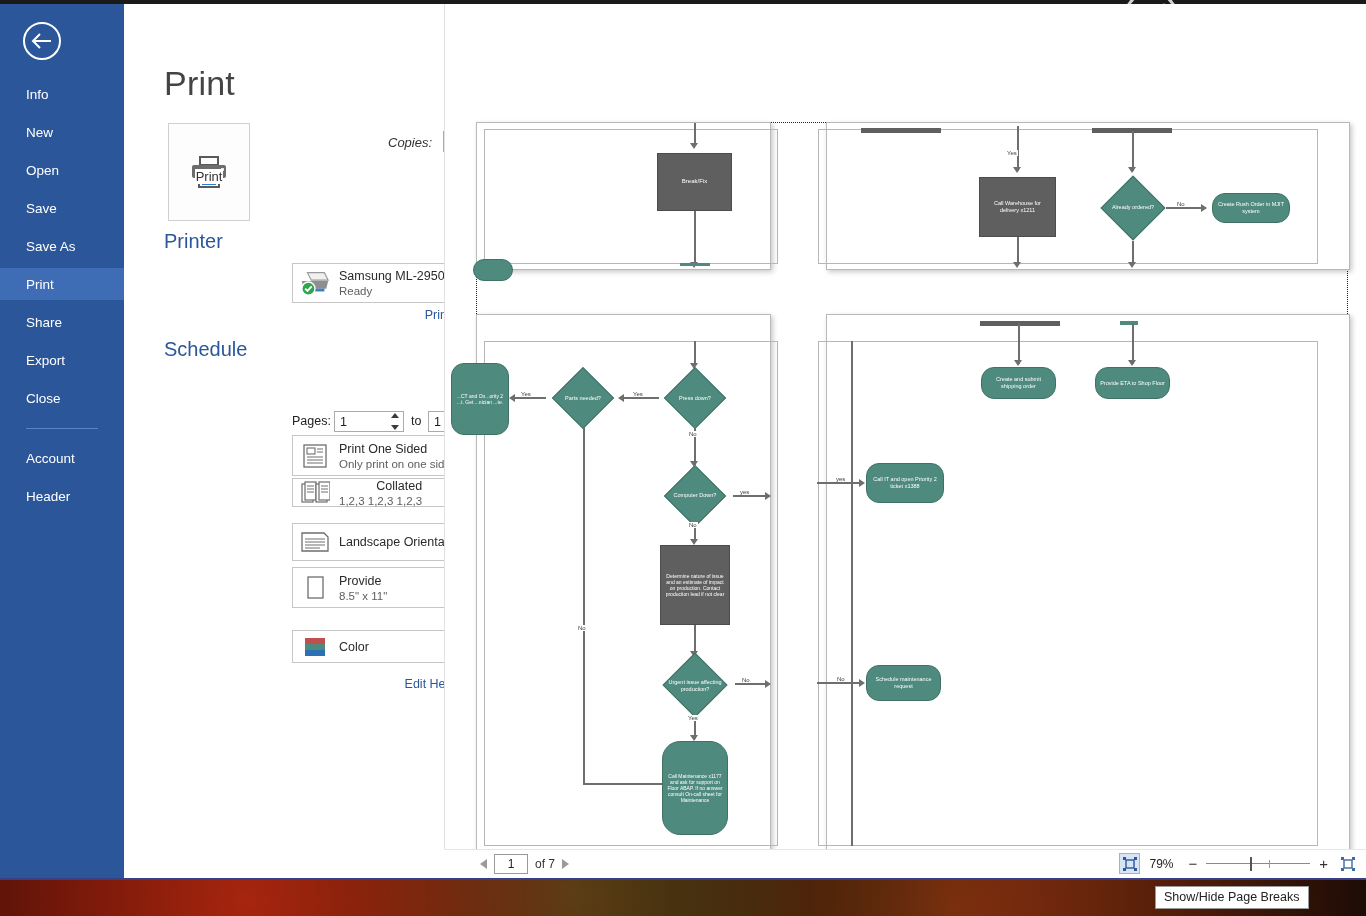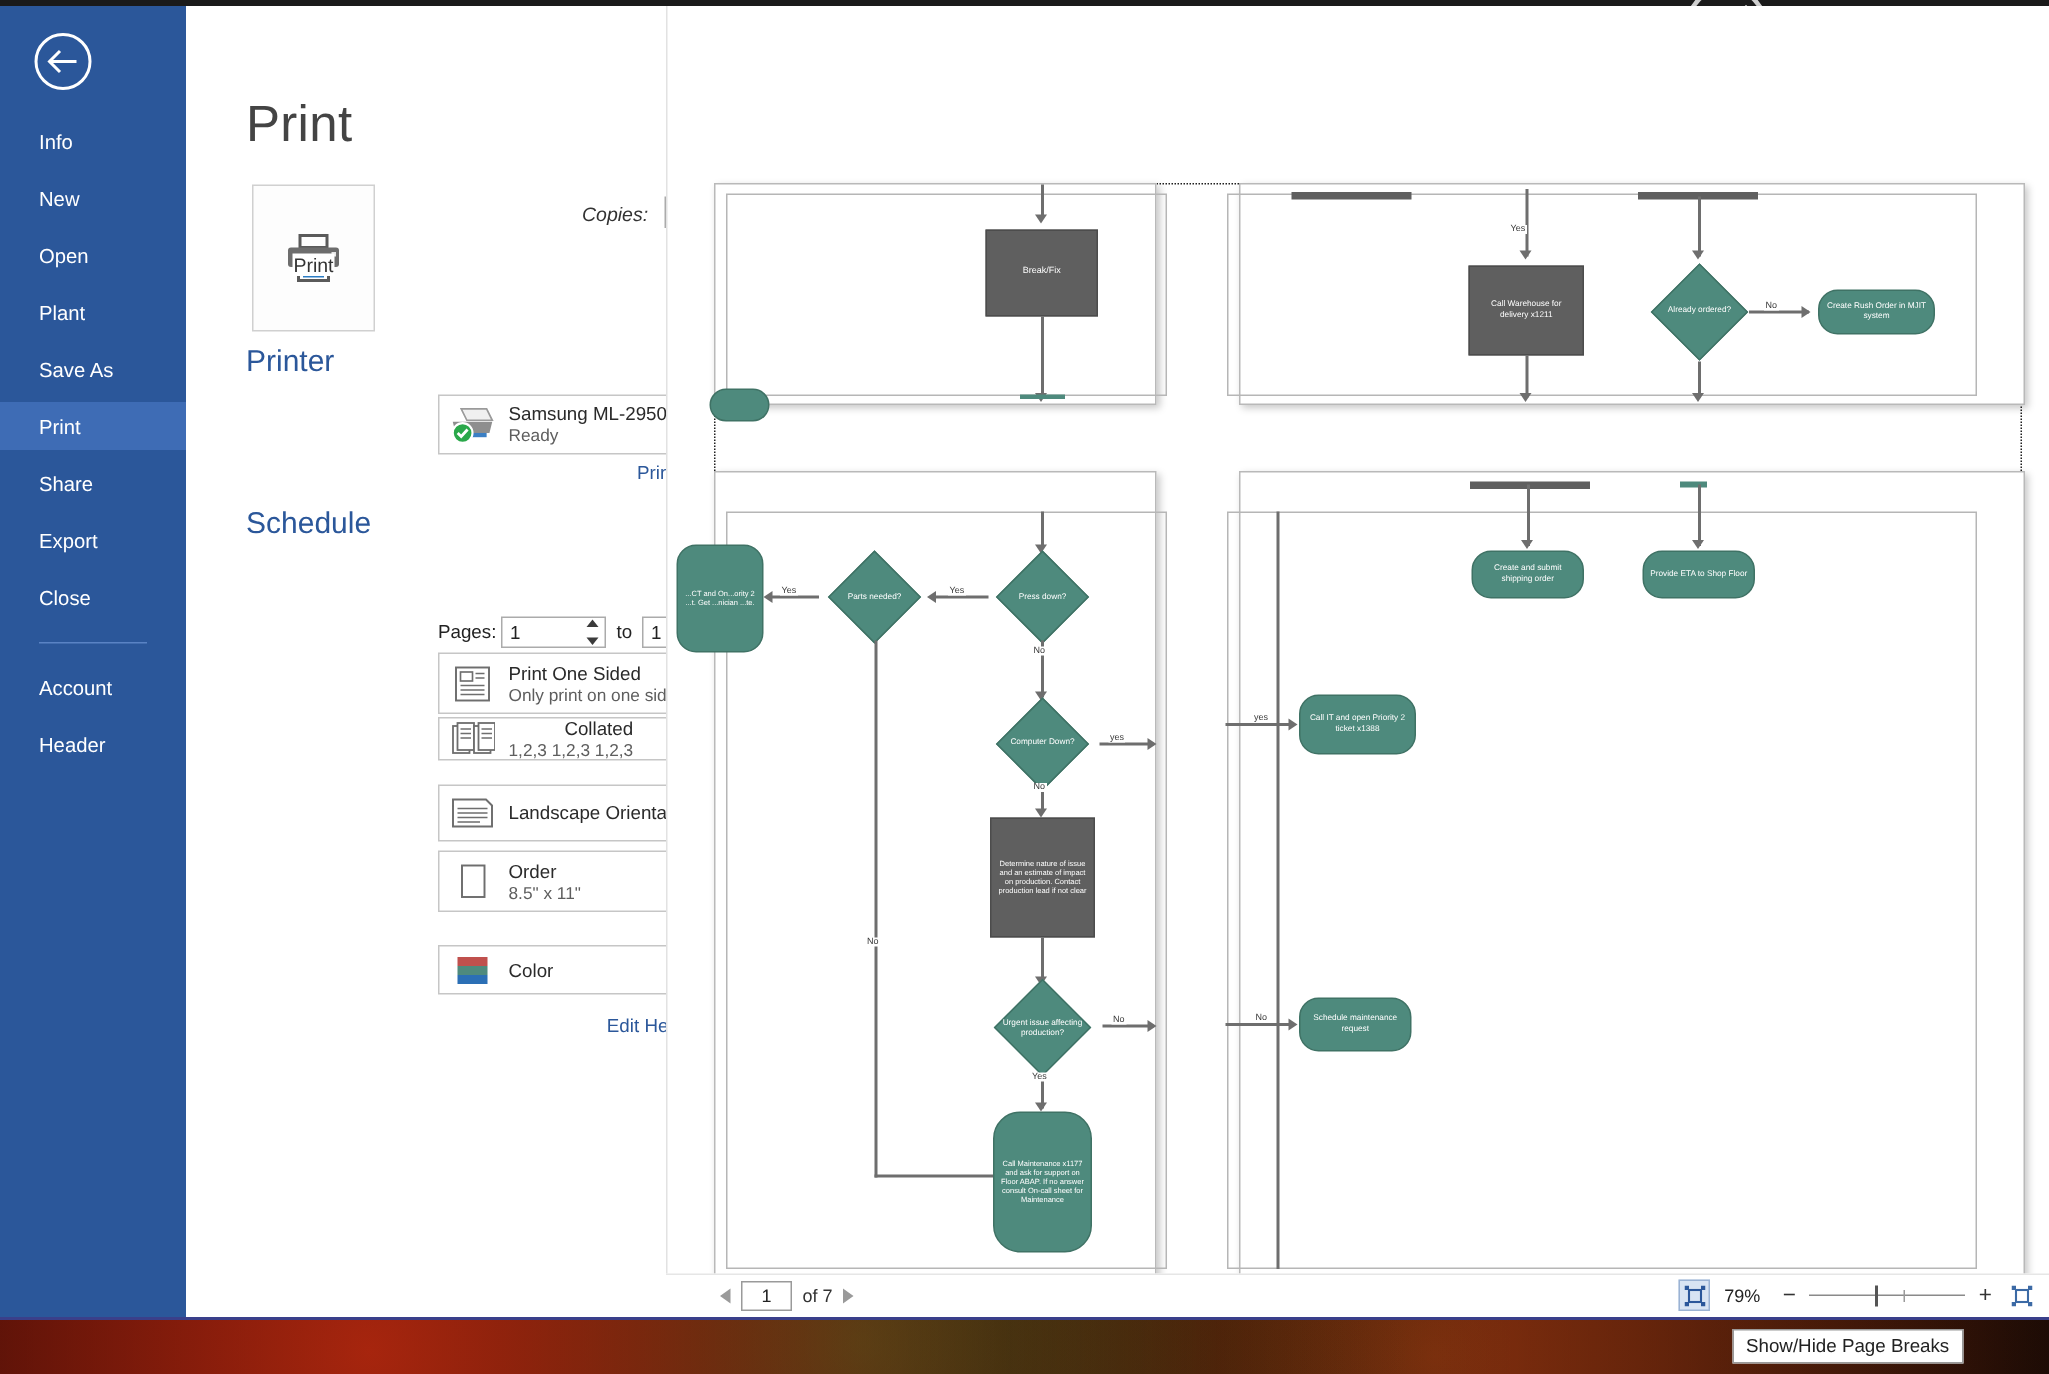--- a/index.html
+++ b/index.html
@@ -277,21 +277,21 @@
   <div class="railitem" style="top:74px">
       <span>Info</span>
     </div>
   <div class="railitem" style="top:112px">
       <span>New</span>
     </div>
   <div class="railitem" style="top:150px">
       <span>Open</span>
     </div>
   <div class="railitem" style="top:188px">
-      <span>Plant</span>
+      <span>Save</span>
     </div>
   <div class="railitem" style="top:226px">
       <span>Save As</span>
     </div>
   <div class="railitem active" style="top:264px">
       <span>Print</span>
     </div>
   <div class="railitem" style="top:302px">
       <span>Share</span>
     </div>
@@ -428,21 +428,21 @@
     <span class="dd"></span>
   </div>
 
   <div class="combo" style="top:563px; height:41px;">
     <span class="ico">
       <svg width="24" height="26" viewBox="0 0 24 26">
         <rect x="5" y="2" width="15" height="21" fill="#fff" stroke="#6e6e6e" stroke-width="1.3"></rect>
       </svg>
     </span>
     <span class="txt">
-      <div class="t1">Order</div>
+      <div class="t1">Provide</div>
       <div class="t2">8.5" x 11"</div>
     </span>
     <span class="dd"></span>
   </div>
 
   <div class="combo" style="top:609px; height:33px;margin-top:17px;">
     <span class="ico">
       <svg width="28" height="24" viewBox="0 0 28 24">
         <rect x="4" y="3" width="20" height="6" fill="#c0504d"></rect>
         <rect x="4" y="9" width="20" height="6" fill="#4e8a7d"></rect>

